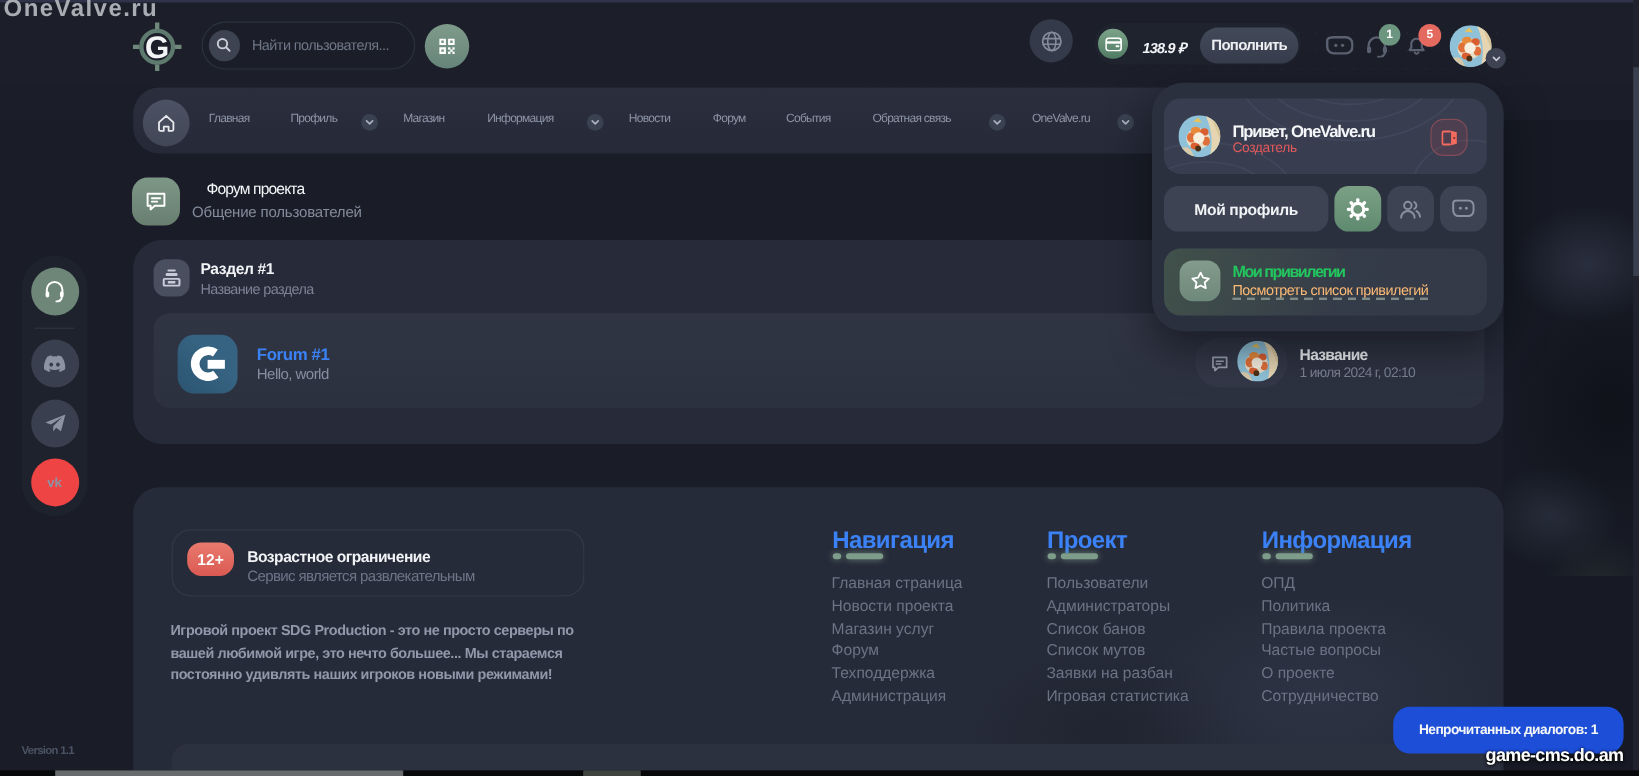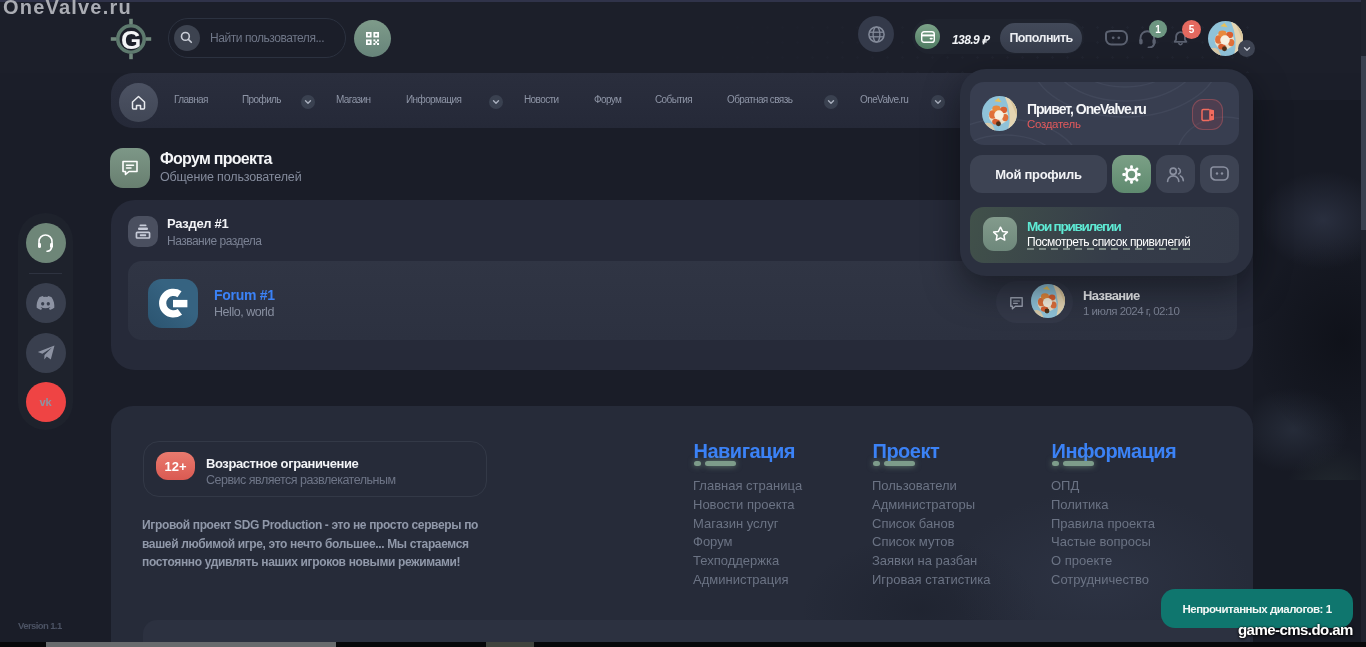--- a/index.html
+++ b/index.html
@@ -42,21 +42,21 @@
 .av-chev { left:1238px; top:40px; width:17px; height:17px; border-radius:50%; background:#3e4453; display:flex; align-items:center; justify-content:center; }
 
 
 .navbar { left:111px; top:73px; width:1142px; height:55px; border-radius:22px; background:linear-gradient(180deg,#2a2e3d,#252938); }
 .homebtn { left:119px; top:83px; width:39px; height:39px; border-radius:50%; background:linear-gradient(180deg,#4c5263,#414756); display:flex; align-items:center; justify-content:center; }
 .nav-it { top:94px; font-size:10px; color:#8e95a6; letter-spacing:-0.6px; }
 .nav-chev { top:95px; width:14px; height:14px; border-radius:50%; background:#3a4150; display:flex; align-items:center; justify-content:center; }
 
 
 .sec-ic { left:110px; top:148px; width:40px; height:40px; border-radius:13px; background:linear-gradient(180deg,#7d9787,#687f70); display:flex; align-items:center; justify-content:center; }
-.sec-title { left:160px; top:150px; font-size:16px; font-weight:bold; color:#f5f6f8; letter-spacing:-0.7px; }
+.sec-title { left:172px; top:150px; font-size:13px; font-weight:normal; color:#f5f6f8; letter-spacing:-0.7px; }
 .sec-sub { left:160px; top:170px; font-size:12.5px; color:#848b9c; letter-spacing:-0.15px; }
 .fcard { left:110.5px; top:200px; width:1142.5px; height:170px; border-radius:24px; background:#262a39; }
 .arch-ic { left:128px; top:215.5px; width:30px; height:31px; border-radius:10px; background:#4a4f5f; display:flex; align-items:center; justify-content:center; }
 .razdel { left:167px; top:216px; font-size:13px; font-weight:bold; color:#f2f3f6; letter-spacing:-0.3px; }
 .razdel-sub { left:167px; top:234px; font-size:12px; color:#7b8294; letter-spacing:-0.5px; }
 .frow { left:127.5px; top:261px; width:1109px; height:79px; border-radius:14px; background:linear-gradient(180deg,#303544,#2c3140); }
 .gtile { left:147.5px; top:279px; width:50px; height:49px; border-radius:14px; background:linear-gradient(225deg,#366381 40%,#2b5470 100%); display:flex; align-items:center; justify-content:center; overflow:hidden; }
 .fname { left:214px; top:287px; font-size:14px; font-weight:bold; color:#3b82f6; letter-spacing:-0.3px; }
 .fsub { left:214px; top:305px; font-size:12.5px; color:#878e9f; letter-spacing:-0.45px; }
 .tpill { left:996px; top:281px; width:77px; height:42px; border-radius:21px; background:#333848; }
@@ -92,25 +92,25 @@
 .dd-hi { left:1027px; top:101px; font-size:14px; letter-spacing:-1.0px; font-weight:bold; color:#f5f6f8; }
 .dd-role { left:1027px; top:118px; font-size:11.5px; color:#e2595c; letter-spacing:-0.3px; }
 .dd-exit { left:1192px; top:99px; width:31px; height:31px; border-radius:11px; border:1px solid rgba(210,95,100,0.4); background:rgba(200,70,80,0.15); display:flex; align-items:center; justify-content:center; }
 .dd-btn { top:155px; height:38px; border-radius:12px; background:#3d4353; display:flex; align-items:center; justify-content:center; }
 .dd-prof { left:970px; width:137px; font-size:13px; font-weight:bold; color:#f2f3f6; letter-spacing:-0.3px; }
 .dd-gear { left:1112px; width:39px; background:linear-gradient(180deg,#7ba086,#5f8a6f); }
 .dd-ppl { left:1156px; width:39px; }
 .dd-chat { left:1200px; width:39px; }
 .dd-priv { left:970px; top:207px; width:269px; height:56px; border-radius:14px; background:linear-gradient(105deg,#41514a,#353c49 55%,#333947); }
 .dd-star { left:983px; top:217px; width:34px; height:34px; border-radius:11px; background:linear-gradient(180deg,#839b8c,#6e887b); display:flex; align-items:center; justify-content:center; }
-.dd-pt1 { left:1027px; top:219px; font-size:13.5px; font-weight:bold; color:#5eead4; letter-spacing:-1.25px; }
-.dd-pt2 { left:1027px; top:235px; font-size:12px; color:#ffffff; letter-spacing:-0.4px; }
-
-
-.toast { left:1161px; top:589px; width:192px; height:39px; border-radius:14px; background:#0f766e; display:flex; align-items:center; justify-content:center; font-size:11.5px; font-weight:bold; color:#f4f7f5; letter-spacing:-0.5px; }
+.dd-pt1 { left:1027px; top:219px; font-size:13.5px; font-weight:bold; color:#22c55e; letter-spacing:-1.25px; }
+.dd-pt2 { left:1027px; top:235px; font-size:12px; color:#fdba74; letter-spacing:-0.4px; }
+
+
+.toast { left:1161px; top:589px; width:192px; height:39px; border-radius:14px; background:#1d4ed8; display:flex; align-items:center; justify-content:center; font-size:11.5px; font-weight:bold; color:#f4f7f5; letter-spacing:-0.5px; }
 .wm-bot { left:1238px; top:621px; font-size:15px; font-weight:bold; color:#fff; text-shadow:0 1px 3px rgba(0,0,0,0.8), 0 0 2px rgba(0,0,0,0.9); letter-spacing:-0.55px; }
 .version { left:18px; top:620px; font-size:9.5px; font-weight:bold; color:#4c5364; letter-spacing:-0.6px; }
 </style>
 </head>
 <body>
 <div id="page">
   <svg width="0" height="0" style="position:absolute">
     <defs>
       <g id="av">
         <rect width="34" height="34" fill="#8fc2d8"></rect>

